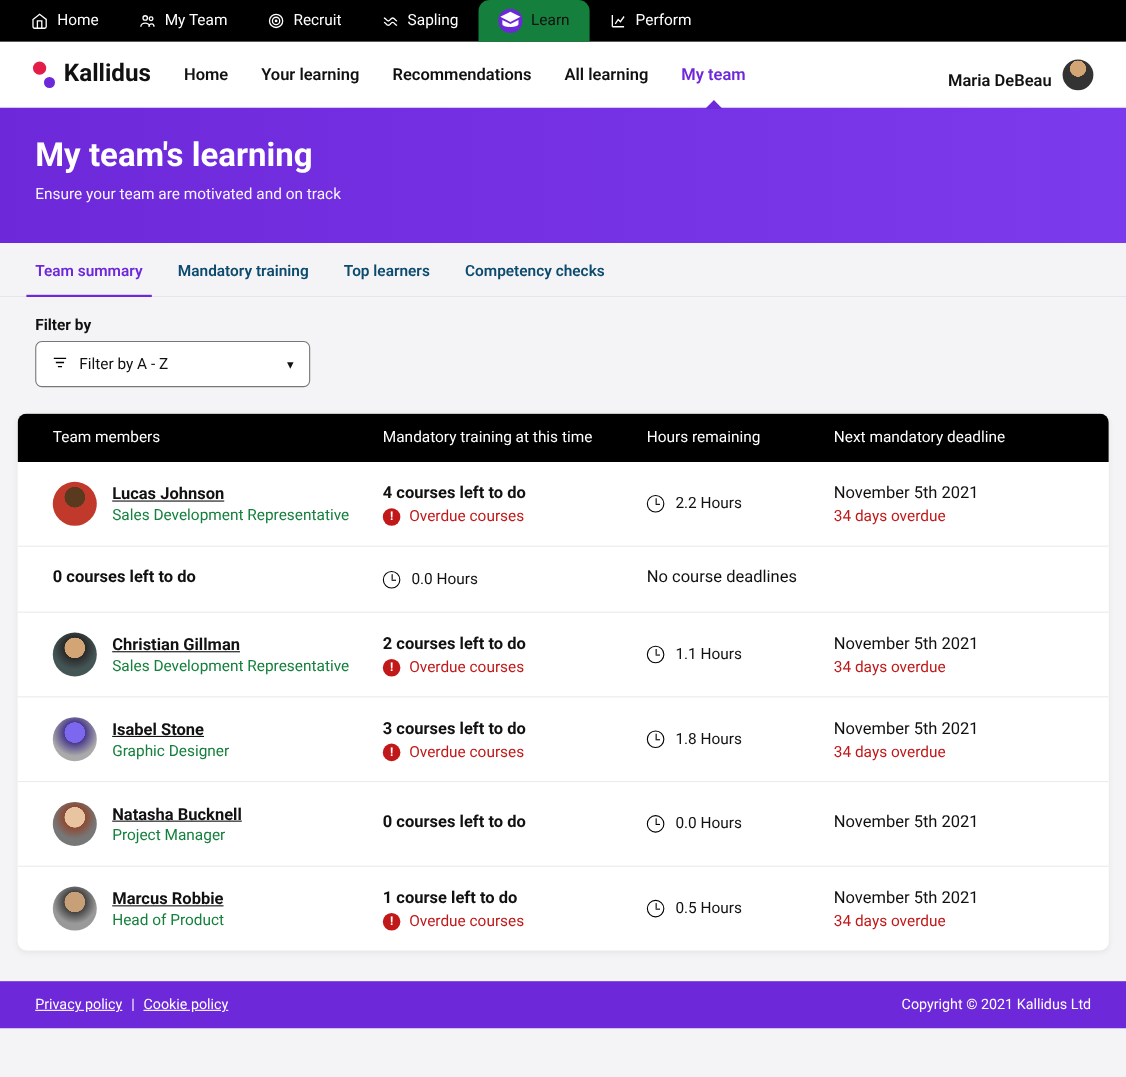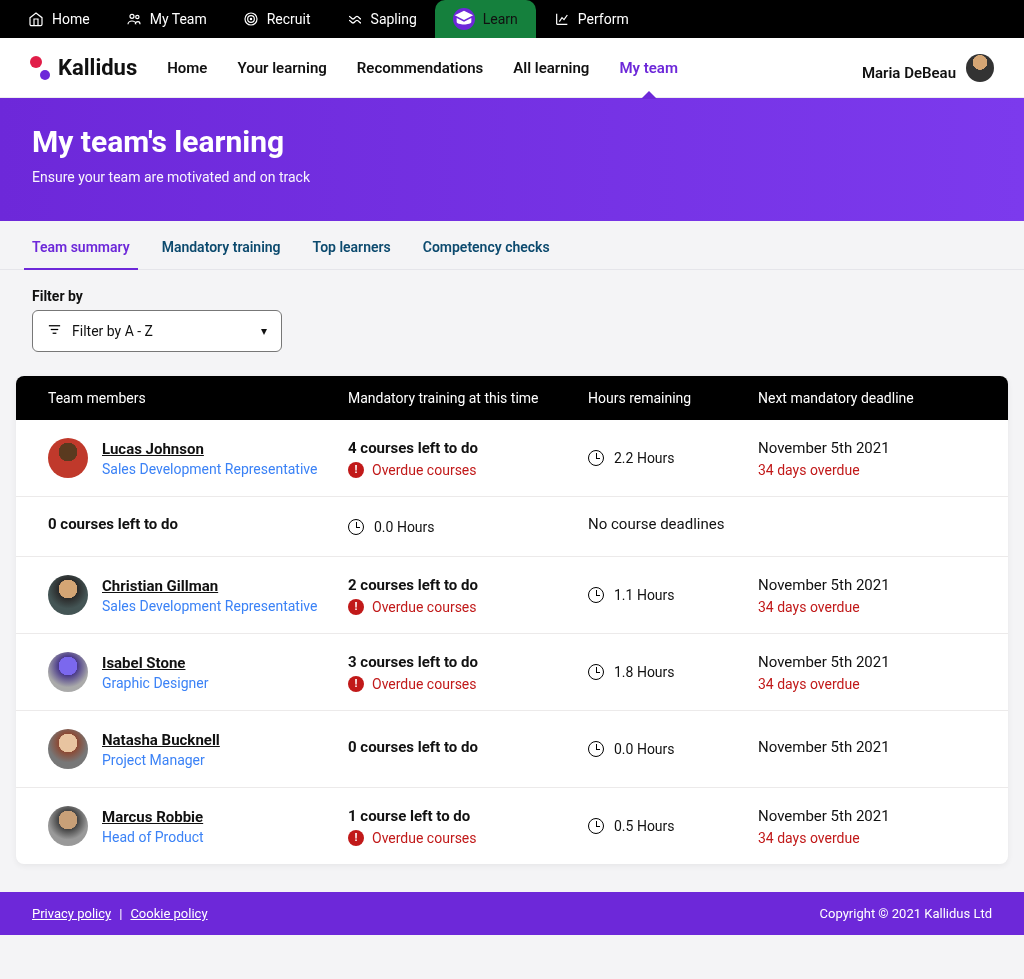--- a/index.html
+++ b/index.html
@@ -41,21 +41,21 @@
 .row:last-child{border-bottom:0}
 .member{display:flex;gap:14px;align-items:center}
 .avatar-lg{width:40px;height:40px;border-radius:50%;background:#bbb;flex:0 0 40px;background-size:cover;background-position:center}
 .av1{background:radial-gradient(circle at 50% 35%,#5a3a1f 28%,#c0392b 29%)}
 .av2{background:radial-gradient(circle at 50% 35%,#e8c4a0 28%,#6b4a35 29%,#888 60%)}
 .av3{background:radial-gradient(circle at 50% 35%,#d4a574 28%,#2a2a2a 29%,#455 60%)}
 .av4{background:radial-gradient(circle at 50% 35%,#7b68ee 28%,#4a3a8a 29%,#aaa 65%)}
 .av5{background:radial-gradient(circle at 50% 35%,#e8c4a0 28%,#8b4a35 29%,#777 60%)}
 .av6{background:radial-gradient(circle at 50% 35%,#c8a078 28%,#444 29%,#999 60%)}
 .member-name{font-weight:700;font-size:15px;text-decoration:underline;margin-bottom:3px}
-.member-role{font-size:14px;color:#3b82f6}
+.member-role{font-size:14px;color:#15803d}
 .training-count{font-weight:700;font-size:15px;margin-bottom:5px}
 .overdue{display:flex;align-items:center;gap:8px;color:#c11919;font-size:14px}
 .overdue-icon{width:16px;height:16px;background:#c11919;color:#fff;border-radius:50%;font-size:11px;display:flex;align-items:center;justify-content:center;font-weight:700}
 .hours{display:flex;align-items:center;gap:10px;font-size:14px}
 .clock{width:16px;height:16px;border:1.5px solid #000;border-radius:50%;position:relative}
 .clock::after{content:"";position:absolute;width:1px;height:5px;background:#000;left:50%;top:2px}
 .clock::before{content:"";position:absolute;width:4px;height:1px;background:#000;left:50%;top:50%}
 .deadline-date{font-weight:700;font-size:15px;margin-bottom:5px}
 .deadline-status{font-size:14px;color:#c11919}
 .footer{background:#6d28d9;color:#fff;padding:14px 32px;display:flex;justify-content:space-between;font-size:13px}

